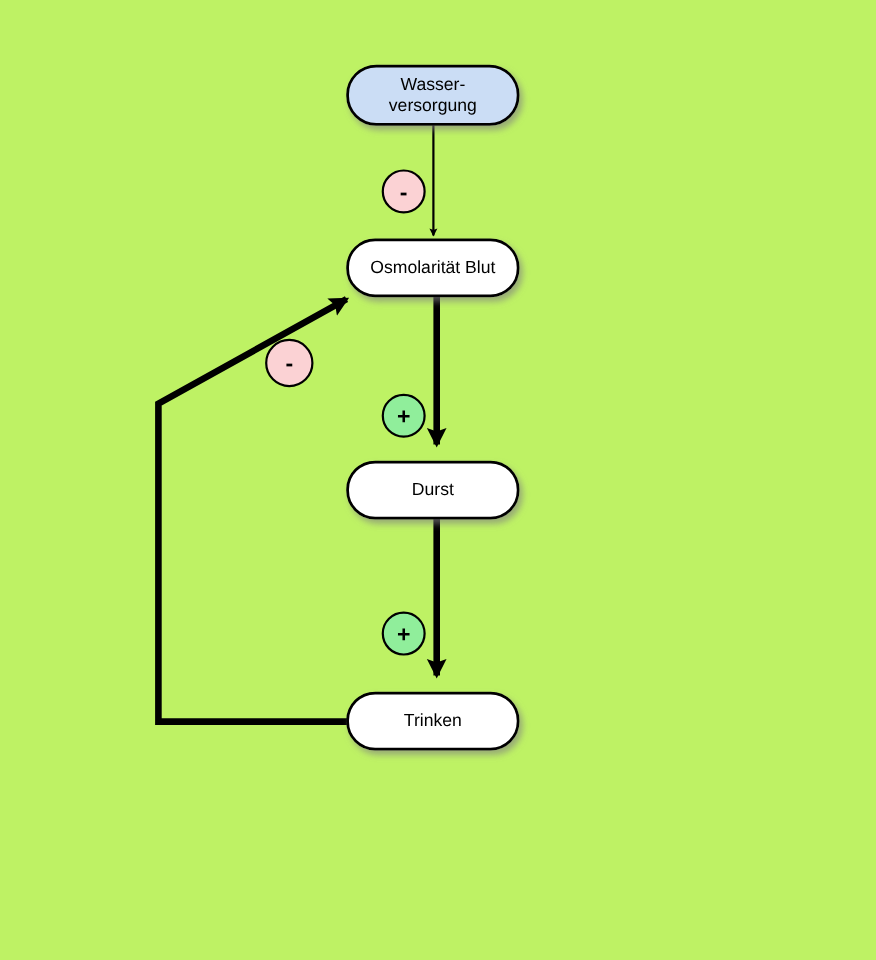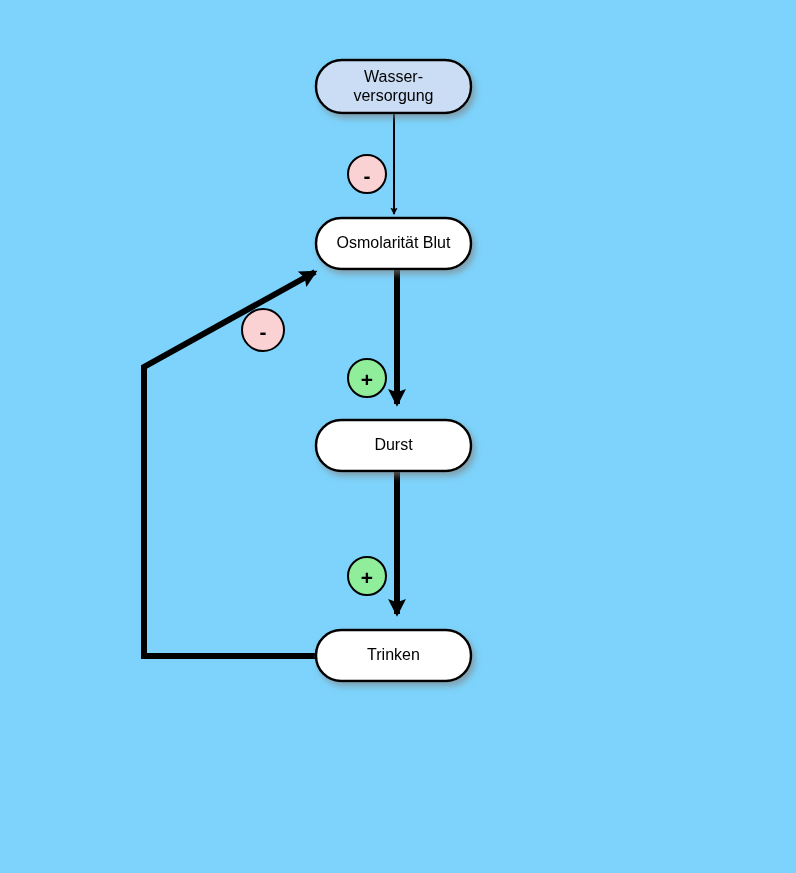--- a/index.html
+++ b/index.html
@@ -10,21 +10,21 @@
   body {
     width: 796px;
     height: 873px;
     font-family: "Liberation Sans", sans-serif;
     overflow: hidden;
   }
   #diagram-root {
     position: relative;
     width: 796px;
     height: 873px;
-    background: #7dd3fc;
+    background: #bef264;
   }
   #diagram-svg {
     position: absolute;
     left: 0;
     top: 0;
     width: 796px;
     height: 873px;
   }
   .node-label {
     font-family: "Liberation Sans", sans-serif;

